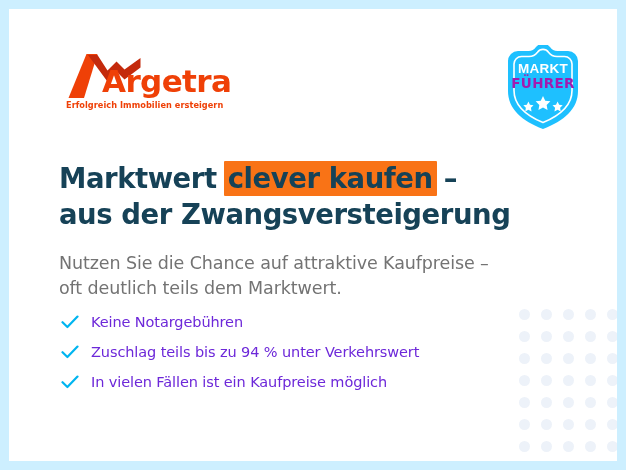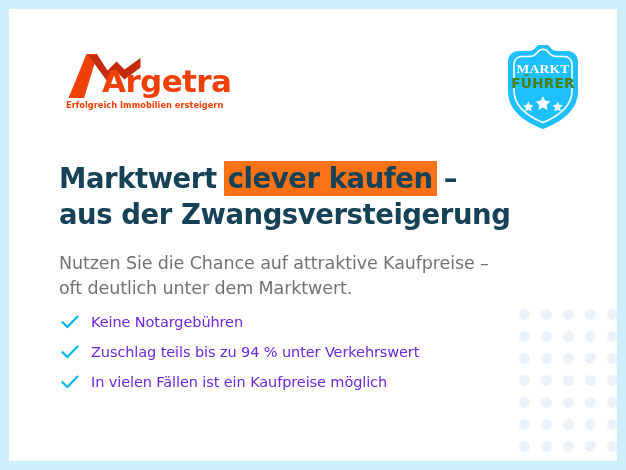--- a/index.html
+++ b/index.html
@@ -100,28 +100,28 @@
     display: flex;
     flex-direction: column;
     align-items: center;
     justify-content: flex-start;
     padding-top: 17px;
     box-sizing: border-box;
     pointer-events: none;
   }
   #badge-text .l1 {
     color: #ffffff;
-    font-family: Liberation Serif, serif;
+    font-family: Liberation Sans, sans-serif;
     font-weight: 700;
     font-size: 13.5px;
     letter-spacing: 0.3px;
     line-height: 1.05;
   }
   #badge-text .l2 {
-    color: #4d7c0f;
+    color: #a21caf;
     font-family: "DejaVu Sans", sans-serif;
     font-weight: 700;
     font-size: 13.5px;
     letter-spacing: 0.3px;
     line-height: 1.15;
   }
 
   
   #headline {
     position: absolute;
@@ -253,21 +253,21 @@
     </div>
   </div>
 
   <h1 id="headline">
     <span>Marktwert </span><span class="hl">clever kaufen</span><span> –</span><br>
     <span>aus der Zwangsversteigerung</span>
   </h1>
 
   <p id="subcopy">
     <span>Nutzen Sie die Chance auf attraktive Kaufpreise –</span><br>
-    <span>oft deutlich unter dem Marktwert.</span>
+    <span>oft deutlich teils dem Marktwert.</span>
   </p>
 
   <ul id="bullets" style="list-style:none;margin:0;padding:0;">
     <li class="bullet">
       <span class="check">
         <svg width="18" height="14" viewBox="0 0 18 14">
             <path d="M1.5 7.2 L6.4 12 L16.5 1.6" fill="none" stroke="#00b5f0" stroke-width="2.2" stroke-linecap="round" stroke-linejoin="round"></path>
           </svg>
       </span>
       <span class="label">Keine Notargebühren</span>

